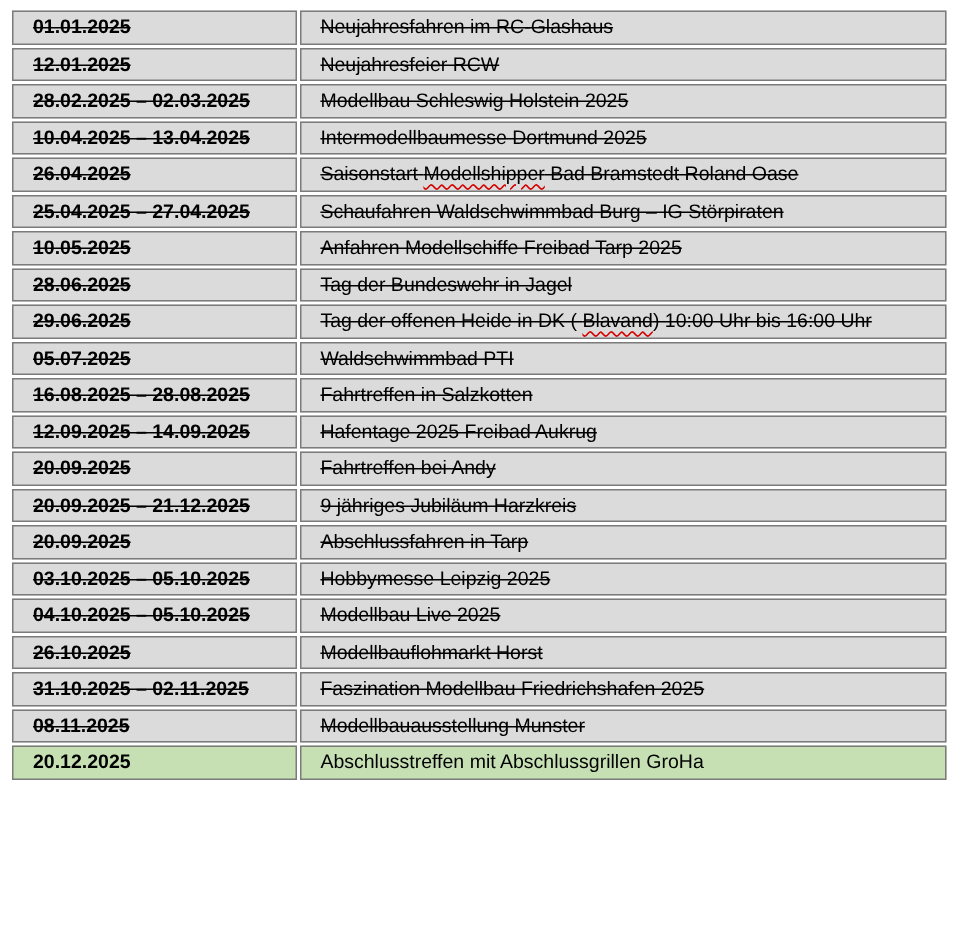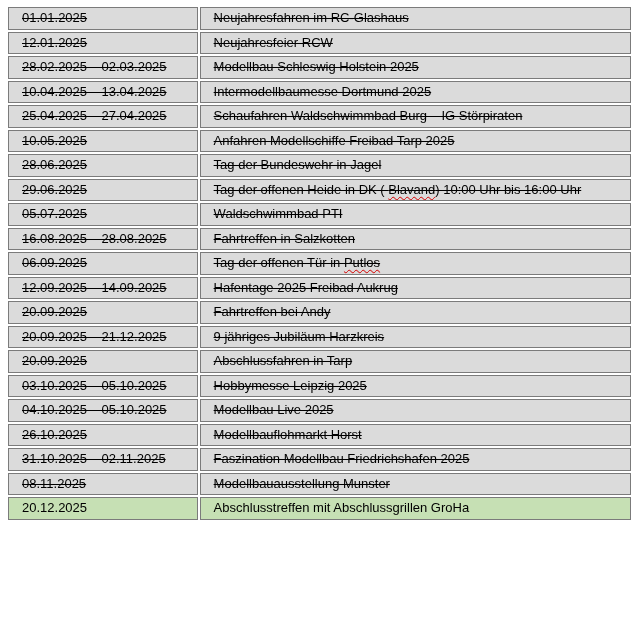--- a/index.html
+++ b/index.html
@@ -28,21 +28,21 @@
     box-sizing:border-box;
     background:var(--cell-bg);
     border:1px solid var(--border);
     font-size:13px;
     line-height:16.5px;
     padding:2px 6px 2px 13px;
     white-space:nowrap;
     overflow:hidden;
     vertical-align:middle;
   }
-  td.date-cell{width:189px;}
+  td.date-cell{width:189px;font-weight:bold;}
   td.event-cell{width:430px;padding-left:5px;margin-top:32px;}
   tr.struck .cell-text{text-decoration:line-through;text-decoration-color:var(--text);text-decoration-thickness:1px;}
   tr.highlight td{background:var(--highlight-bg);}
   .misspelled{
     text-decoration:underline;
     text-decoration-style:wavy;
     text-decoration-color:var(--squiggle);
     text-decoration-thickness:1px;
     text-underline-offset:2px;
   }
@@ -62,20 +62,24 @@
   </tr>
       <tr class="struck">
     <td class="date-cell"><span class="cell-text">28.02.2025 – 02.03.2025</span></td>
     <td class="event-cell"><span class="cell-text"><span>Modellbau Schleswig Holstein 2025</span></span></td>
   </tr>
       <tr class="struck">
     <td class="date-cell"><span class="cell-text">10.04.2025 – 13.04.2025</span></td>
     <td class="event-cell"><span class="cell-text"><span>Intermodellbaumesse Dortmund 2025</span></span></td>
   </tr>
       <tr class="struck">
+    <td class="date-cell"><span class="cell-text">26.04.2025</span></td>
+    <td class="event-cell"><span class="cell-text"><span>Saisonstart </span><span class="misspelled">Modellshipper</span><span> Bad Bramstedt Roland Oase</span></span></td>
+  </tr>
+      <tr class="struck">
     <td class="date-cell"><span class="cell-text">25.04.2025 – 27.04.2025</span></td>
     <td class="event-cell"><span class="cell-text"><span>Schaufahren Waldschwimmbad Burg – IG Störpiraten</span></span></td>
   </tr>
       <tr class="struck">
     <td class="date-cell"><span class="cell-text">10.05.2025</span></td>
     <td class="event-cell"><span class="cell-text"><span>Anfahren Modellschiffe Freibad Tarp 2025</span></span></td>
   </tr>
       <tr class="struck">
     <td class="date-cell"><span class="cell-text">28.06.2025</span></td>
     <td class="event-cell"><span class="cell-text"><span>Tag der Bundeswehr in Jagel</span></span></td>
@@ -84,24 +88,20 @@
     <td class="date-cell"><span class="cell-text">29.06.2025</span></td>
     <td class="event-cell"><span class="cell-text"><span>Tag der offenen Heide in DK ( </span><span class="misspelled">Blavand</span><span>) 10:00 Uhr bis 16:00 Uhr</span></span></td>
   </tr>
       <tr class="struck">
     <td class="date-cell"><span class="cell-text">05.07.2025</span></td>
     <td class="event-cell"><span class="cell-text"><span>Waldschwimmbad PTI</span></span></td>
   </tr>
       <tr class="struck">
     <td class="date-cell"><span class="cell-text">16.08.2025 – 28.08.2025</span></td>
     <td class="event-cell"><span class="cell-text"><span>Fahrtreffen in Salzkotten</span></span></td>
-  </tr>
-      <tr class="struck">
-    <td class="date-cell"><span class="cell-text">06.09.2025</span></td>
-    <td class="event-cell"><span class="cell-text"><span>Tag der offenen Tür in </span><span class="misspelled">Putlos</span></span></td>
   </tr>
       <tr class="struck">
     <td class="date-cell"><span class="cell-text">12.09.2025 – 14.09.2025</span></td>
     <td class="event-cell"><span class="cell-text"><span>Hafentage 2025 Freibad Aukrug</span></span></td>
   </tr>
       <tr class="struck">
     <td class="date-cell"><span class="cell-text">20.09.2025</span></td>
     <td class="event-cell"><span class="cell-text"><span>Fahrtreffen bei Andy</span></span></td>
   </tr>
       <tr class="struck">

